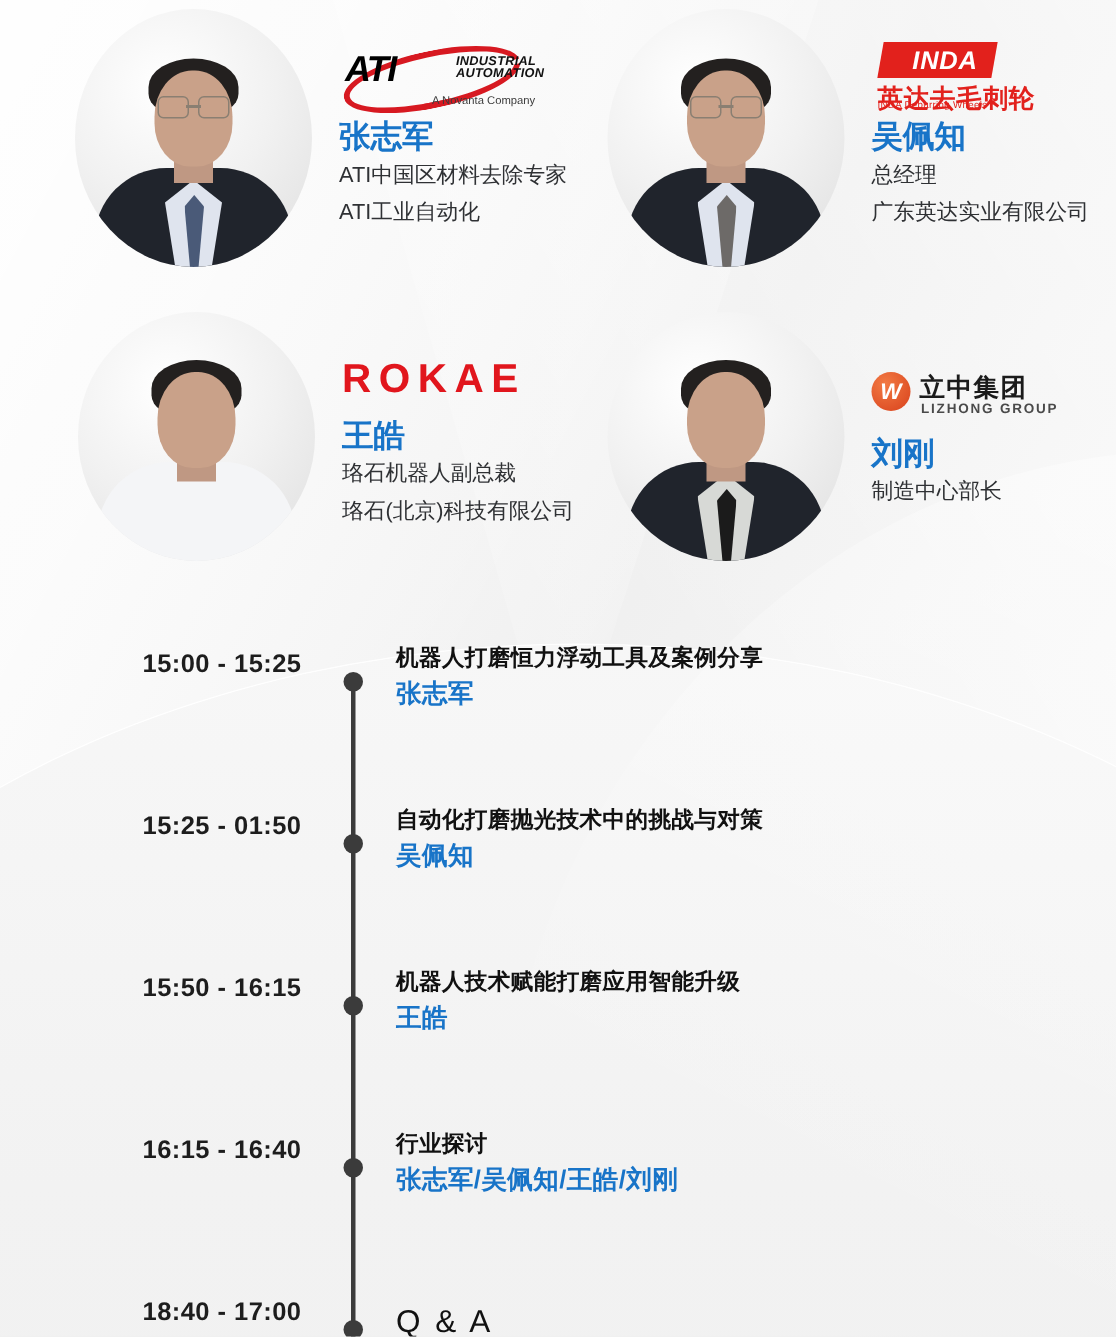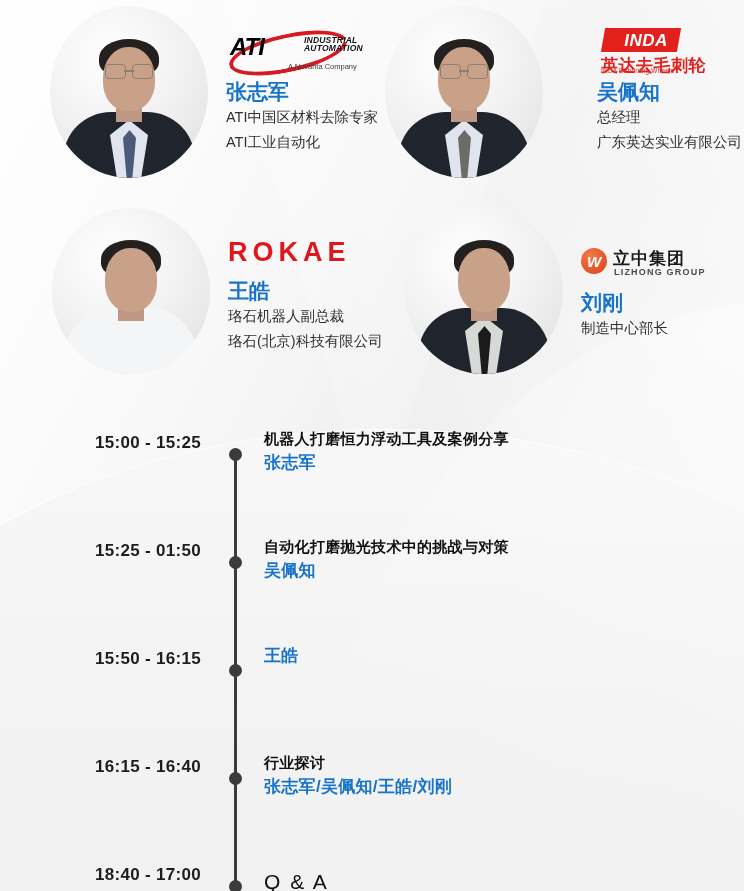--- a/index.html
+++ b/index.html
@@ -25,21 +25,21 @@
     box-shadow:0 -1px 0 rgba(255,255,255,.9);}
   .bg-arc2{position:absolute;left:330px;top:300px;width:900px;height:1000px;
     border-radius:50% 0 0 0;
     background:linear-gradient(200deg,rgba(255,255,255,.55),rgba(255,255,255,0) 60%);
     transform:rotate(6deg);}
 
   
   .speakers{position:absolute;left:0;top:0;width:744px;height:395px;z-index:2;}
   .card{position:absolute;display:flex;align-items:center;}
   .card.c0{left:50px;top:6px;}
-  .card.c1{left:385px;top:6px;gap:36px;}
+  .card.c1{left:405px;top:6px;}
   .card.c2{left:52px;top:208px;}
   .card.c3{left:405px;top:208px;}
 
   .photo{
     width:158px;height:172px;border-radius:50%;
     background:radial-gradient(circle at 38% 30%,#ffffff 0%,#f1f1f1 48%,#dedede 100%);
     position:relative;overflow:hidden;flex:0 0 auto;
   }
   .card.c2 .photo,.card.c3 .photo{height:166px;}
   
@@ -249,20 +249,21 @@
     <div class="sess">
       <div class="sess-title">自动化打磨抛光技术中的挑战与对策</div>
       <div class="sess-speaker">吴佩知</div>
     </div>
   </div>
 
   <div class="row">
     <div class="time">15:50 - 16:15</div>
     <div class="dot"></div>
     <div class="sess">
+      <div class="sess-title">机器人技术赋能打磨应用智能升级</div>
       <div class="sess-speaker">王皓</div>
     </div>
   </div>
 
   <div class="row">
     <div class="time">16:15 - 16:40</div>
     <div class="dot"></div>
     <div class="sess">
       <div class="sess-title">行业探讨</div>
       <div class="sess-speaker">张志军/吴佩知/王皓/刘刚</div>

